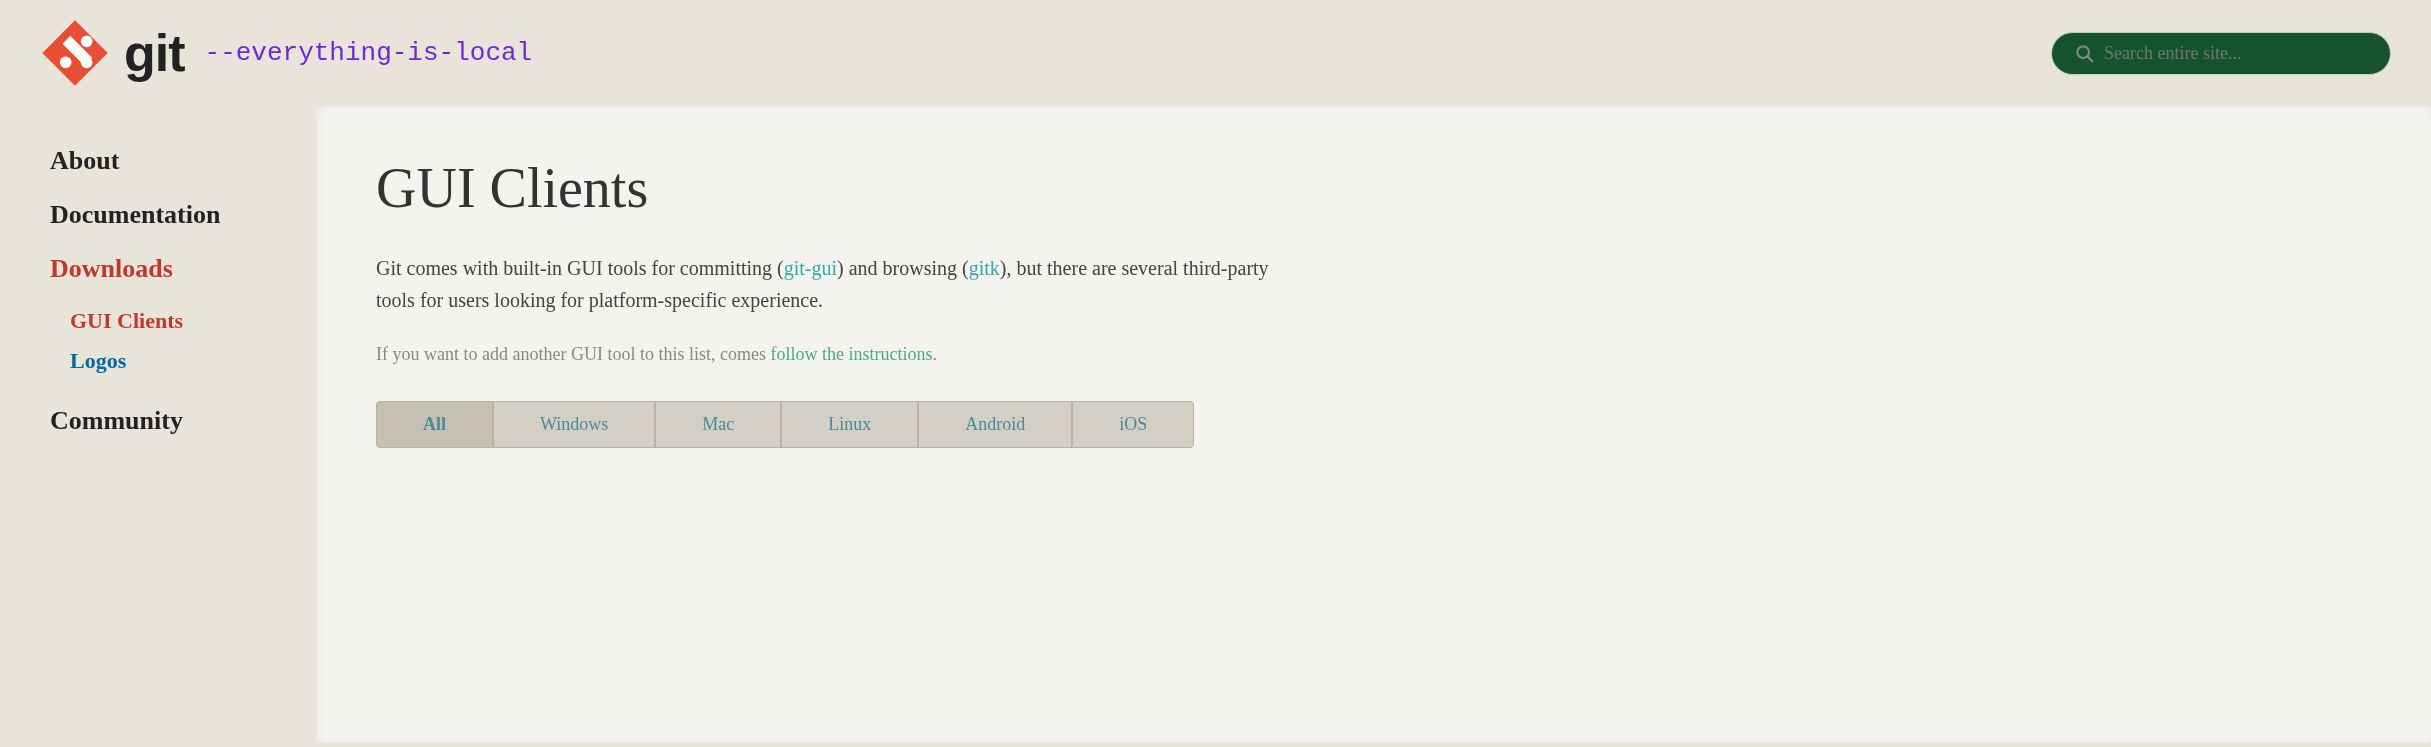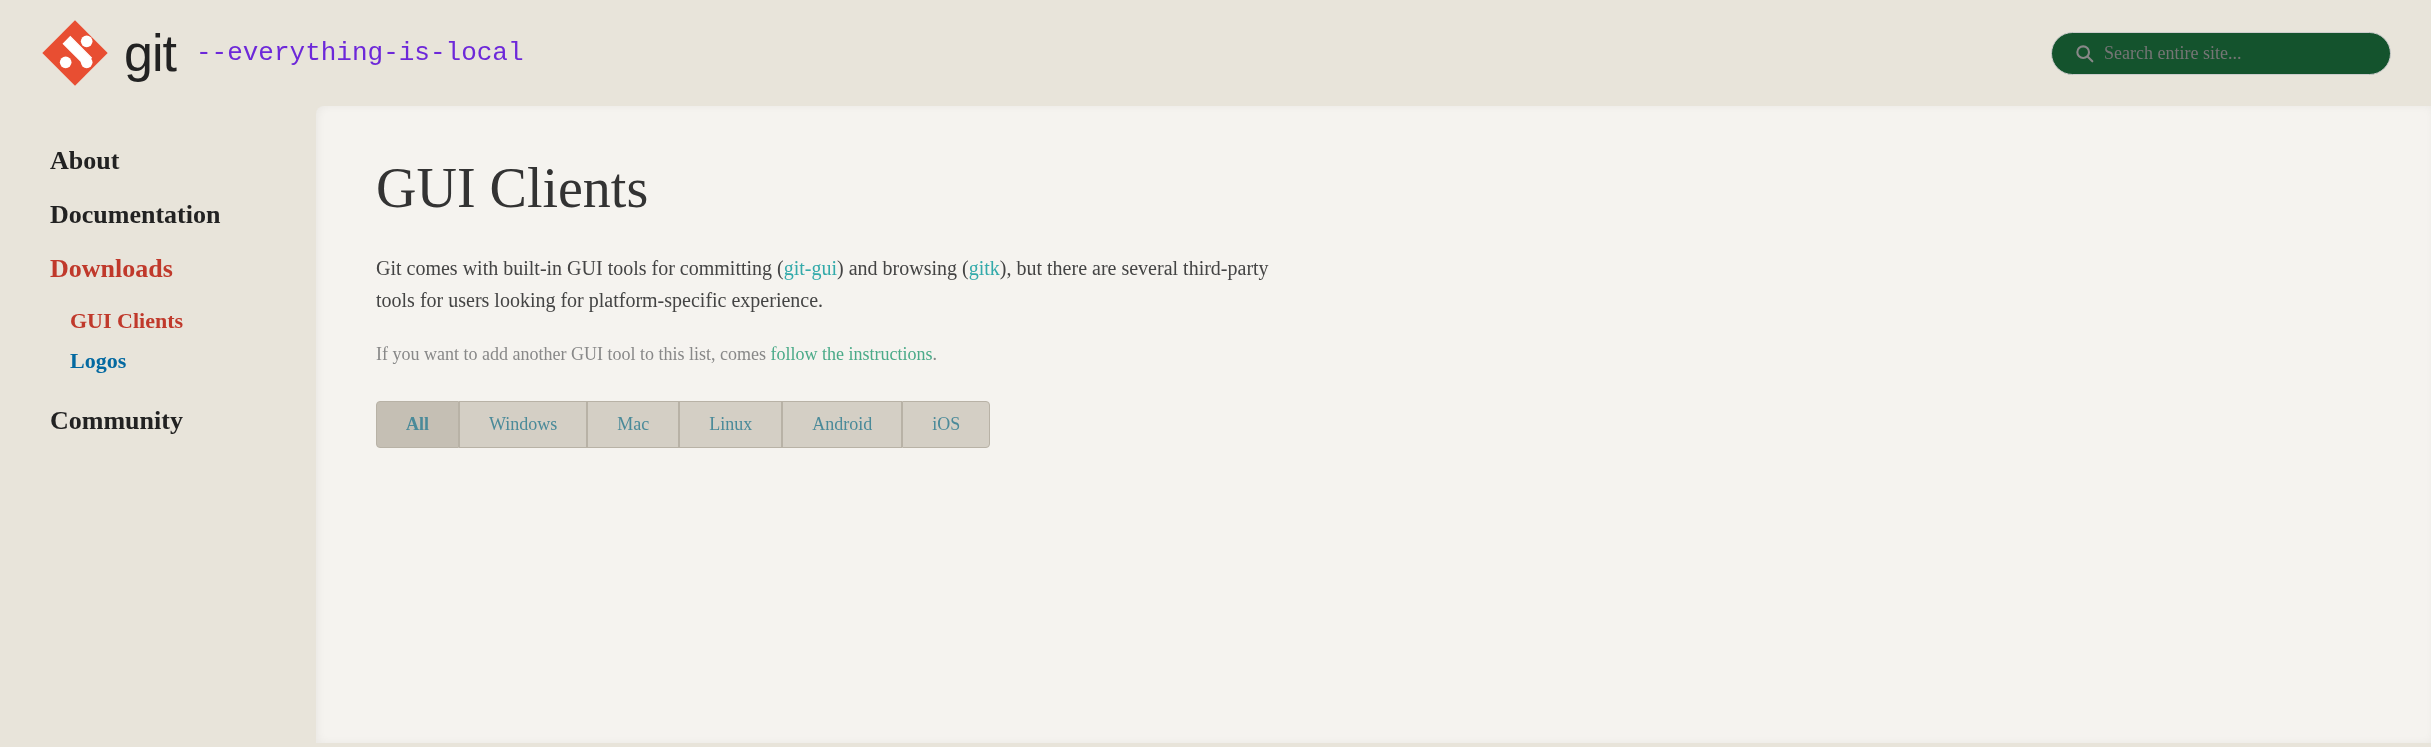--- a/index.html
+++ b/index.html
@@ -27,21 +27,21 @@
       gap: 14px;
     }
 
     .git-logo-icon {
       width: 70px;
       height: 70px;
     }
 
     .git-wordmark {
       font-size: 52px;
-      font-weight: 400;
+      font-weight: 700;
       color: #222;
       font-family: 'Arial Black', Arial, sans-serif;
       letter-spacing: -1px;
     }
 
     .git-tagline {
       font-size: 26px;
       color: #6d28d9;
       font-weight: normal;
       font-family: 'Courier New', monospace;
@@ -166,21 +166,21 @@
     }
 
     
     .filter-tabs {
       display: flex;
       gap: 0;
       flex-wrap: wrap;
     }
 
     .filter-tab {
-      padding: 12px 29px;
+      padding: 12px 46px;
       font-size: 18px;
       background: #d4cfc5;
       border: 1px solid #b8b2a6;
       color: #4a8a99;
       cursor: pointer;
       font-family: Georgia, serif;
       transition: background 0.15s;
       text-decoration: none;
       display: inline-block;
     }

